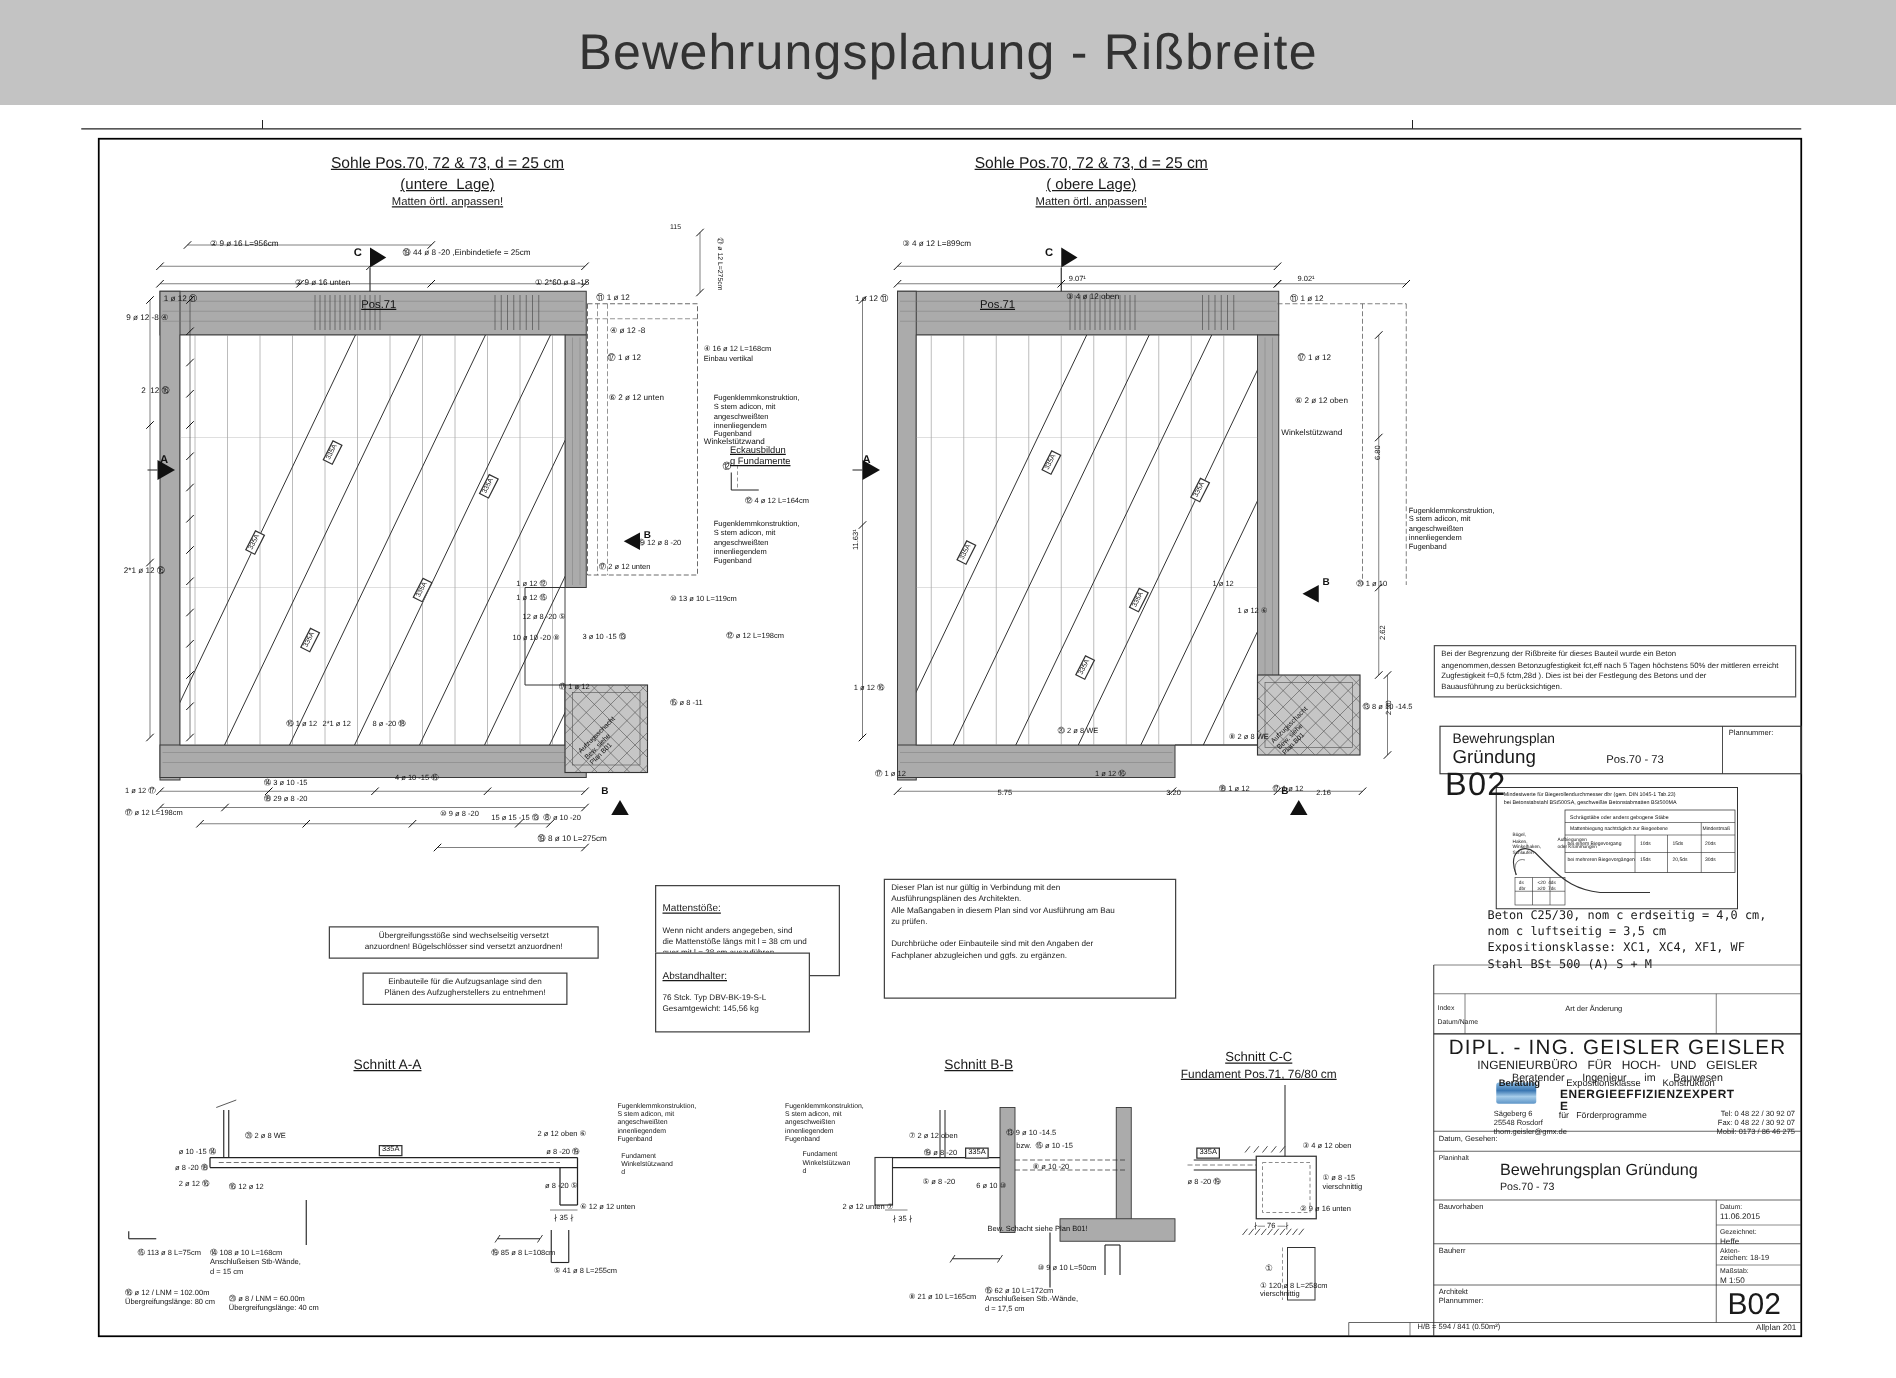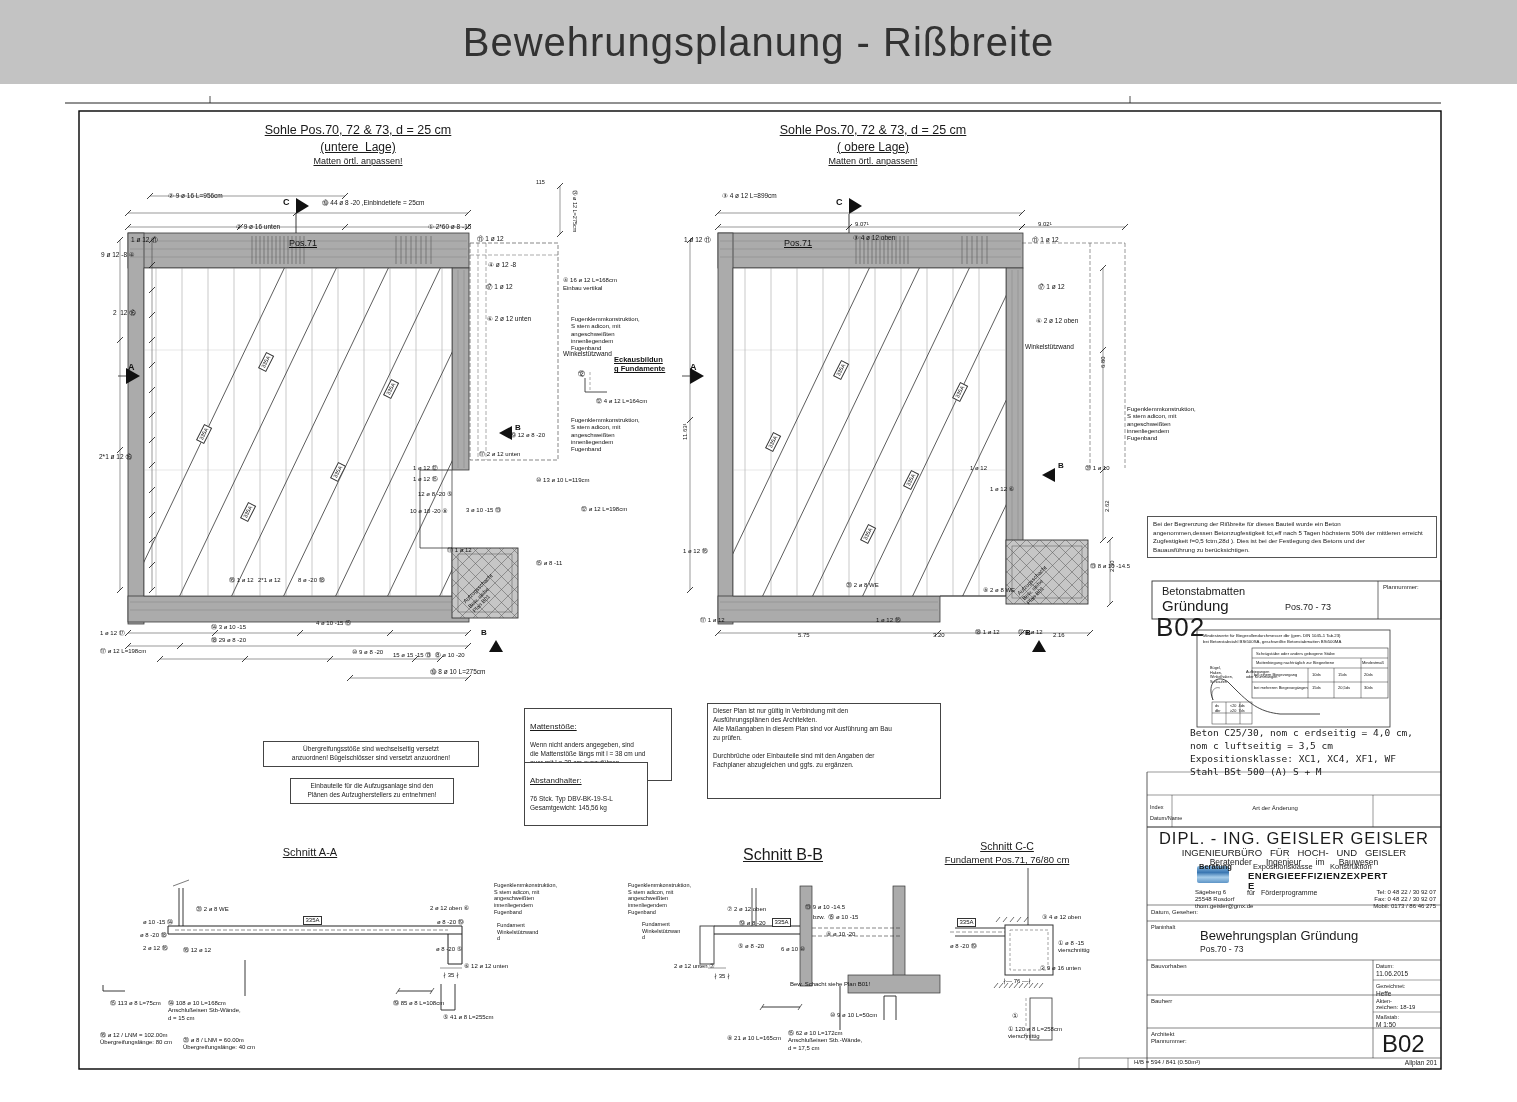--- a/index.html
+++ b/index.html
@@ -491,38 +491,38 @@
 Alle Maßangaben in diesem Plan sind vor Ausführung am Bau
 zu prüfen.
 
 Durchbrüche oder Einbauteile sind mit den Angaben der
 Fachplaner abzugleichen und ggfs. zu ergänzen.</div>
 <div class="notebox" style="left:1147px;top:516px;width:278px;border-color:#555;font-size:6.2px">Bei der Begrenzung der Rißbreite für dieses Bauteil wurde ein Beton
 angenommen,dessen Betonzugfestigkeit fct,eff nach 5 Tagen höchstens 50% der mittleren erreicht
 Zugfestigkeit f=0,5 fctm,28d ). Dies ist bei der Festlegung des Betons und der
 Bauausführung zu berücksichtigen.</div>
 
-<div class="abs" style="left:1162px;top:585px;font-size:11px">Betonstabmatten</div>
+<div class="abs" style="left:1162px;top:585px;font-size:11px">Bewehrungsplan</div>
 <div class="abs" style="left:1162px;top:597px;font-size:15px">Gründung</div>
 <div class="abs" style="left:1285px;top:602px;font-size:9px">Pos.70 - 73</div>
 <div class="abs" style="left:1383px;top:584px;font-size:6px">Plannummer:</div>
 <div class="abs" style="left:1156px;top:612px;font-size:26px;font-weight:500;letter-spacing:1px">B02</div>
 
 <div class="abs mono" style="left:1190px;top:726px;font-size:9.5px;line-height:13px">
   <div>Beton C25/30, nom c erdseitig = 4,0 cm,</div>
   <div>nom c luftseitig = 3,5 cm</div>
   <div>Expositionsklasse: XC1, XC4, XF1, WF</div>
   <div>Stahl BSt 500 (A) S + M</div>
 </div>
 
 <div class="plantitle" style="left:250px;top:846px;width:120px">
   <div class="u" style="font-size:11px">Schnitt A-A</div>
 </div>
 <div class="plantitle" style="left:723px;top:846px;width:120px">
-  <div class="u" style="font-size:16px">Schnitt B-B</div>
+  <div class="u" style="font-size:11px">Schnitt B-B</div>
 </div>
 <div class="plantitle" style="left:928px;top:840px;width:158px">
   <div class="u" style="font-size:10.5px">Schnitt C-C</div>
   <div class="u" style="font-size:9.5px;margin-top:2px">Fundament Pos.71, 76/80 cm</div>
 </div>
 
 <div class="abs" style="left:1150px;top:804px;font-size:5.5px">Index</div>
 <div class="abs" style="left:1150px;top:815px;font-size:5.5px">Datum/Name</div>
 <div class="abs center" style="left:1210px;top:805px;width:130px;font-size:6px">Art der Änderung</div>
 
@@ -580,21 +580,21 @@
     <div class="ann" style="left: 486px; top: 283px;">⑰ 1 ø 12</div>
     <div class="ann" style="left: 487px; top: 315px;">⑥ 2 ø 12 unten</div>
     <div class="ann" style="left: 563px; top: 277px; font-size: 6px;">④ 16 ø 12 L=168cm</div>
     <div class="ann" style="left: 563px; top: 285px; font-size: 6px;">Einbau vertikal</div>
     <div class="ann" style="left: 571px; top: 316px; font-size: 6px;">Fugenklemmkonstruktion,
 S stem adicon, mit
 angeschweißten
 innenliegendem
 Fugenband</div>
     <div class="ann" style="left: 563px; top: 350px; font-size: 6.5px;">Winkelstützwand</div>
-    <div class="ann" style="left: 614px; top: 355px; font-size: 7.5px; text-decoration: underline; font-weight: bold;">Eckausbildun
+    <div class="ann" style="left: 584px; top: 355px; font-size: 7.5px; text-decoration: underline;">Eckausbildun
 g Fundamente</div>
     <div class="ann" style="left: 578px; top: 370px; font-size: 7px;">⑫</div>
     <div class="ann" style="left: 596px; top: 398px; font-size: 6px;">⑫ 4 ø 12 L=164cm</div>
     <div class="ann" style="left: 571px; top: 417px; font-size: 6px;">Fugenklemmkonstruktion,
 S stem adicon, mit
 angeschweißten
 innenliegendem
 Fugenband</div>
     <div class="ann" style="left: 510px; top: 432px; font-size: 6px;">⑲ 12 ø 8 -20</div>
     <div class="ann" style="left: 479px; top: 451px; font-size: 6px;">⑰ 2 ø 12 unten</div>

